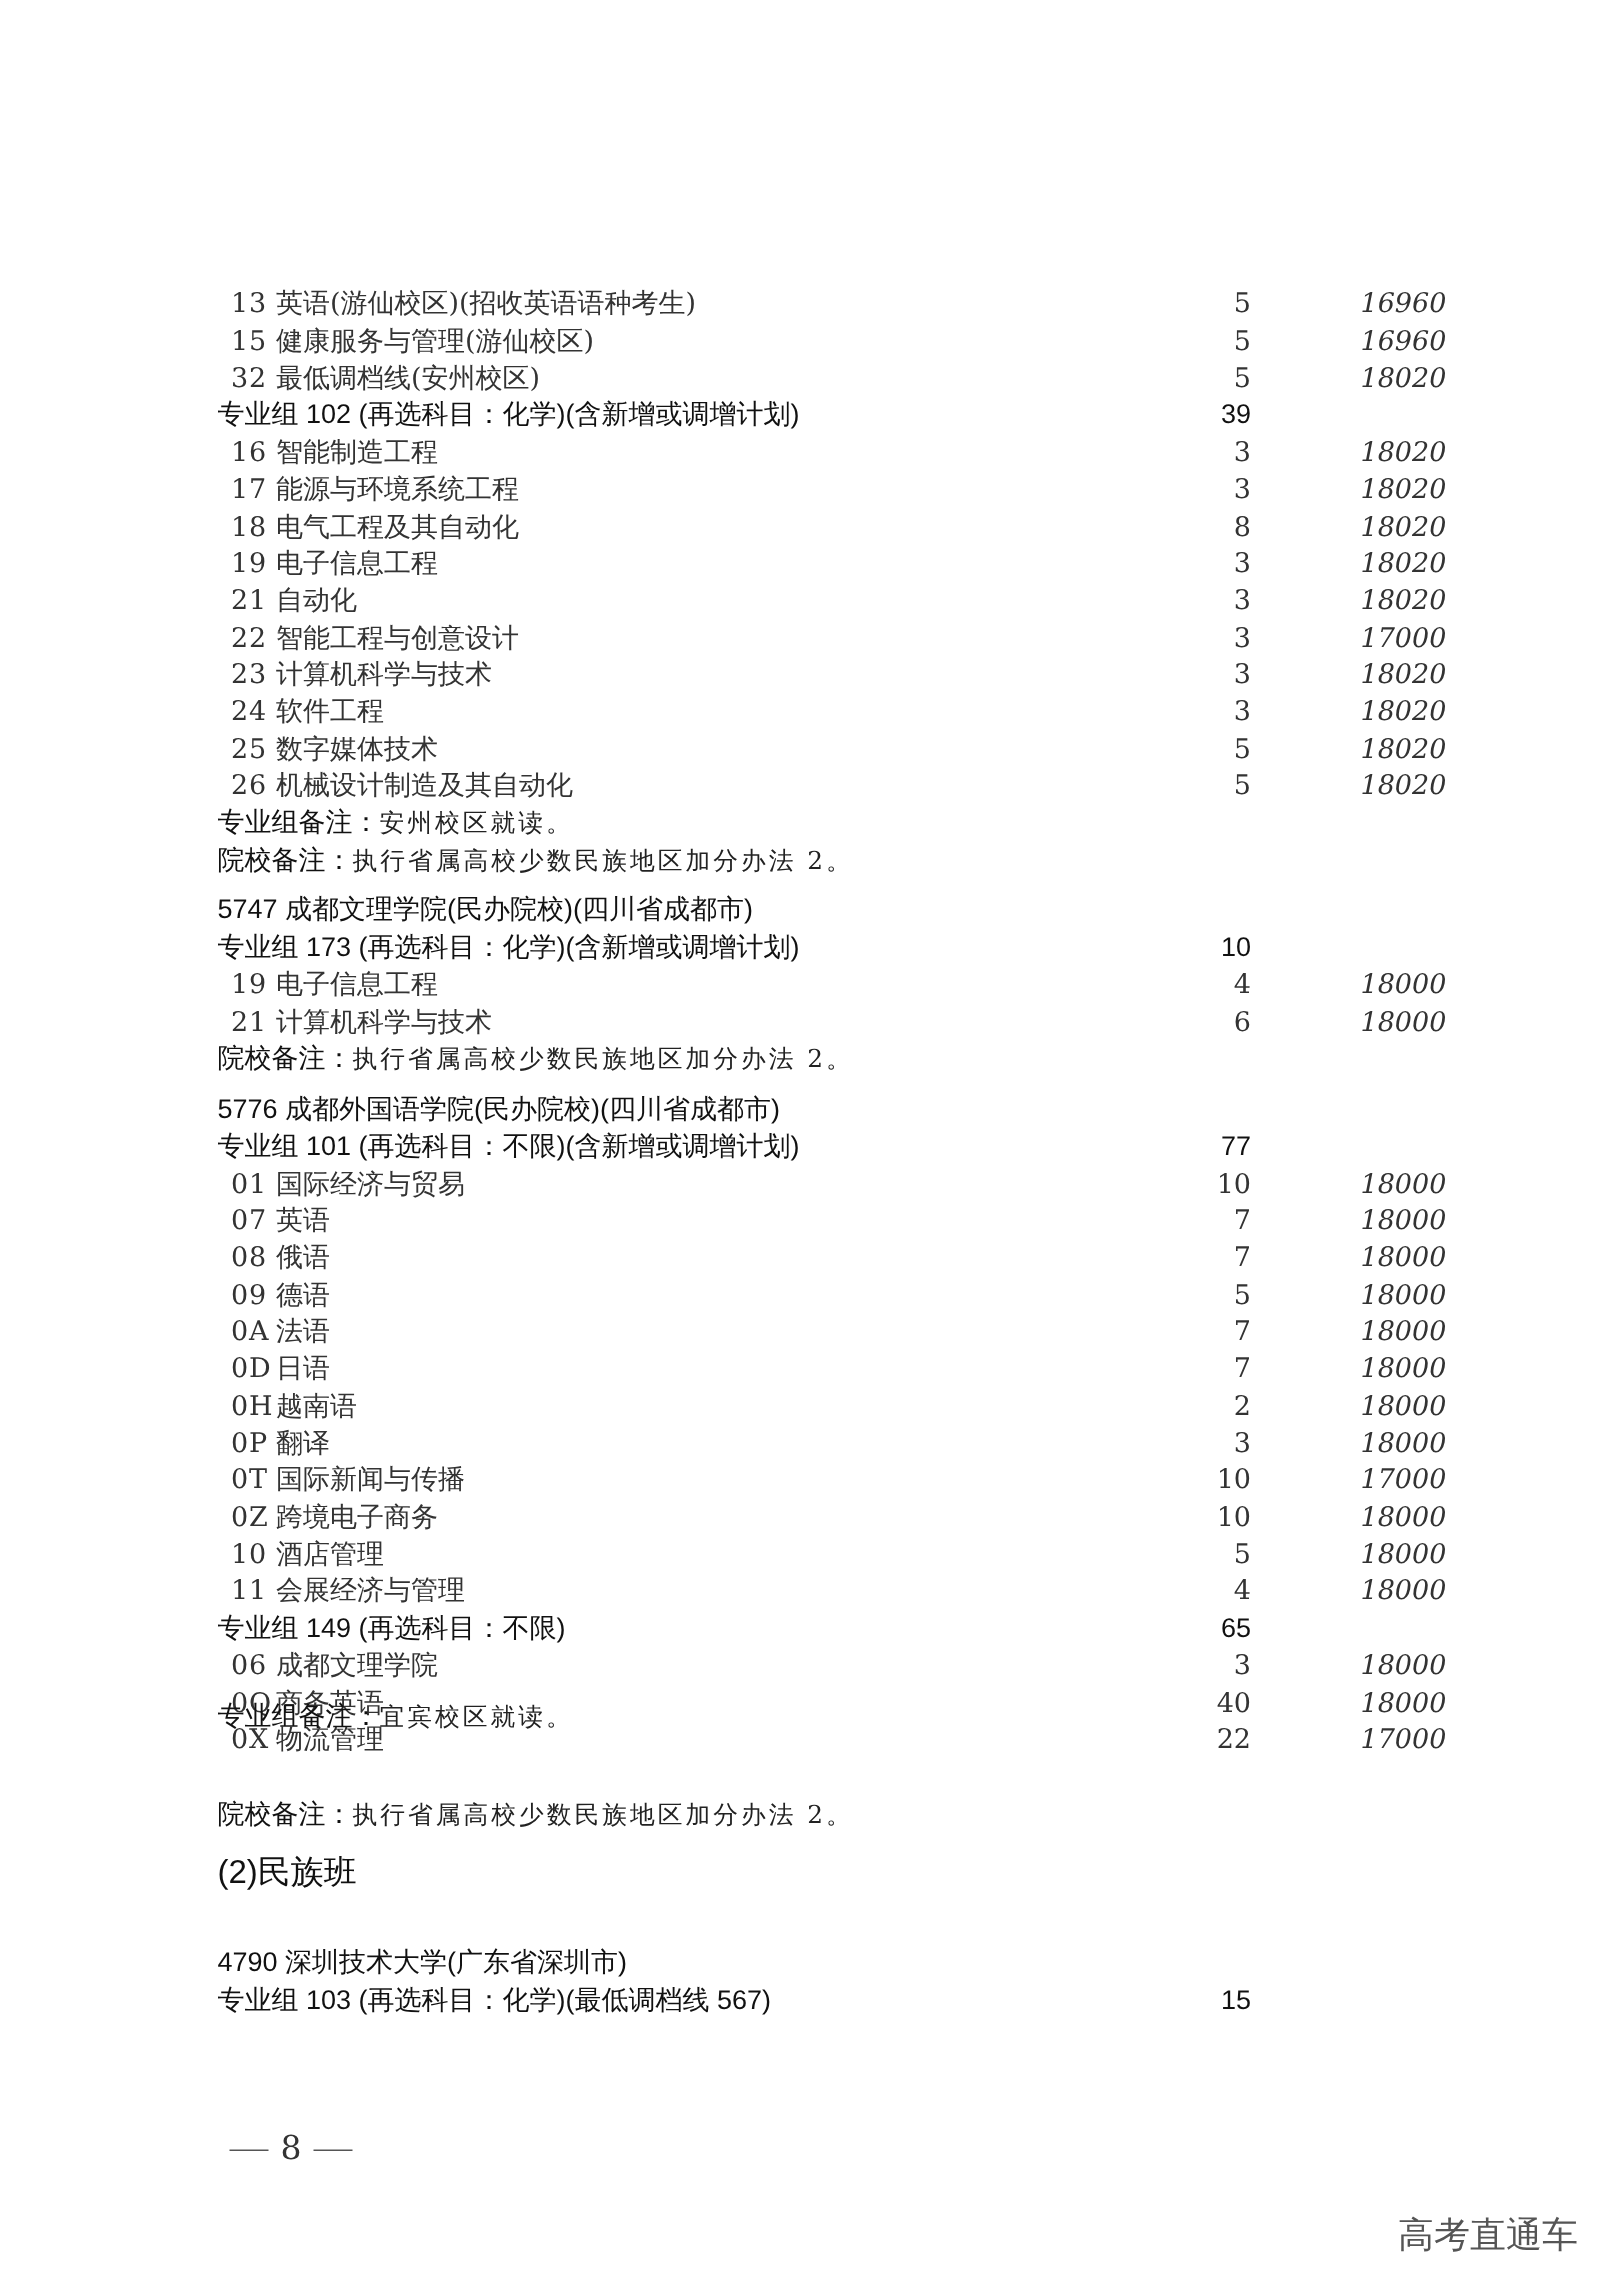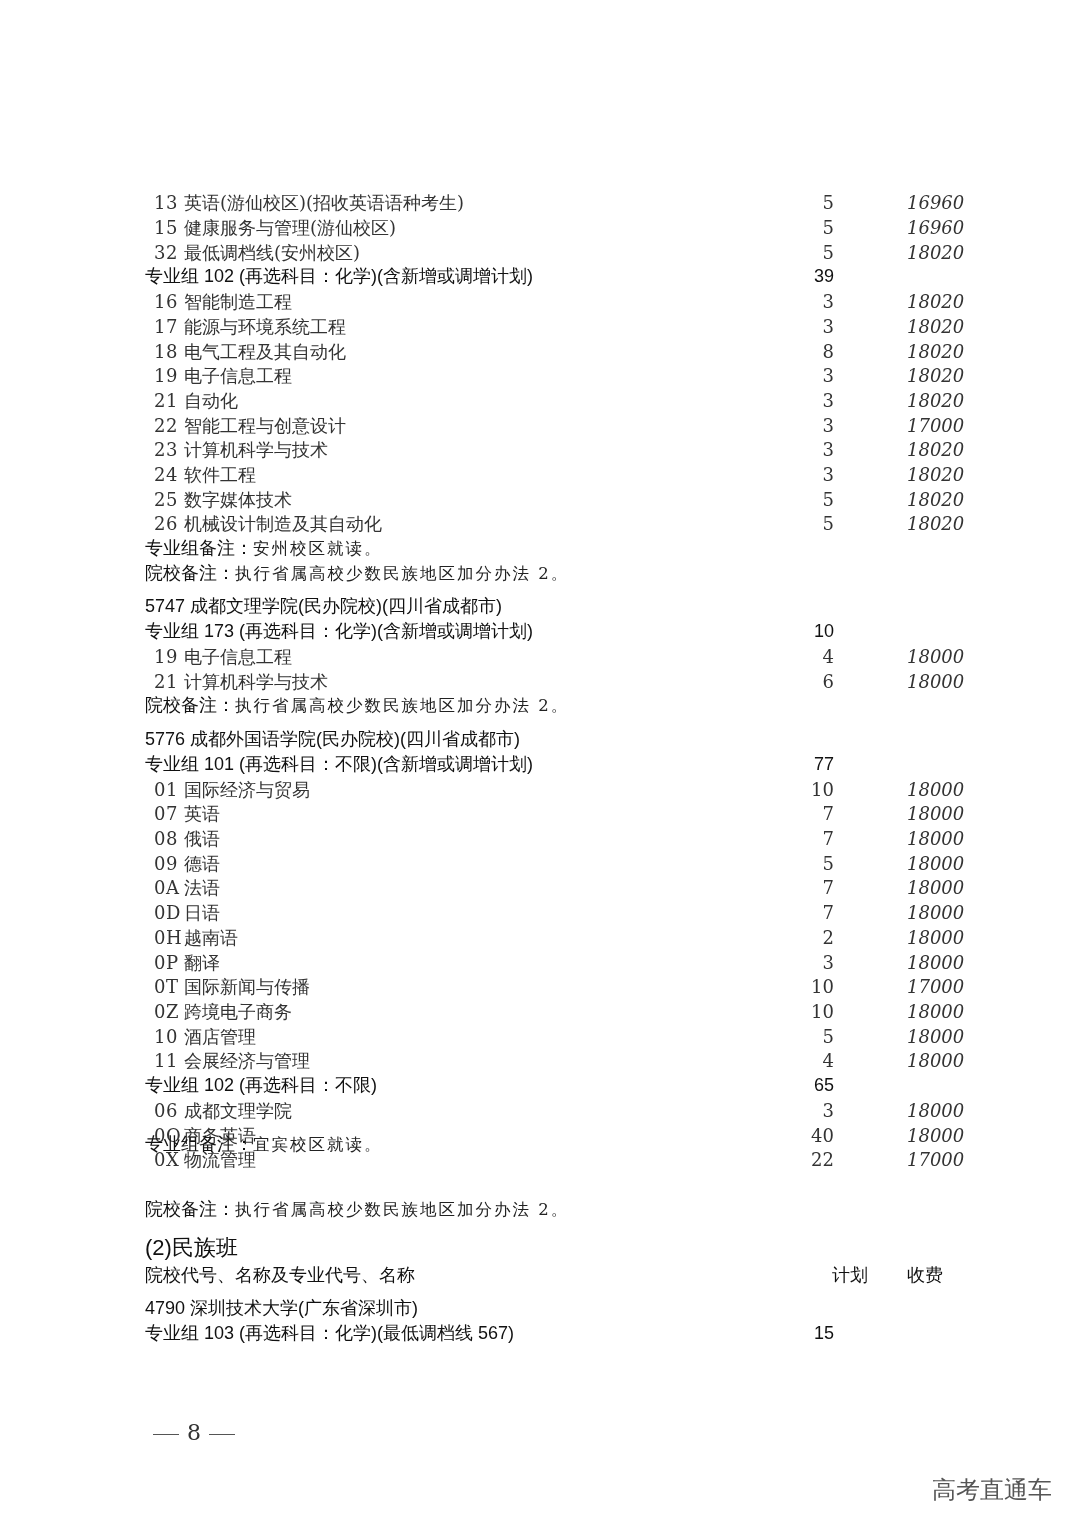--- a/index.html
+++ b/index.html
@@ -218,21 +218,21 @@
     <span class="num fee">18000</span>
   </div>
   <div class="row major" style="top:1048px">
     <span class="code">11</span>
     <span class="name">会展经济与管理</span>
     <span class="num plan">4</span>
     <span class="num fee">18000</span>
   </div>
 
   <div class="row grp" style="top:1073px">
-    <span class="label">专业组 102 (再选科目：不限)</span>
+    <span class="label">专业组 149 (再选科目：不限)</span>
     <span class="plan-b">65</span>
   </div>
   <div class="row major" style="top:1098px">
     <span class="code">06</span>
     <span class="name">成都文理学院</span>
     <span class="num plan">3</span>
     <span class="num fee">18000</span>
   </div>
   <div class="row major" style="top:1123px">
     <span class="code">0Q</span>
@@ -249,25 +249,20 @@
   <div class="row note" style="top:1132px">
     <span class="label"><span>专业组备注：</span><span class="text">宜宾校区就读。</span></span>
   </div>
   <div class="row note" style="top:1197px">
     <span class="label"><span>院校备注：</span><span class="text">执行省属高校少数民族地区加分办法 2。</span></span>
   </div>
 
   <div class="row" style="top:1233px; height:30px; line-height:30px">
     <span class="section-title">(2)民族班</span>
   </div>
-  <div class="row hdr" style="top:1263px">
-    <span class="label">院校代号、名称及专业代号、名称</span>
-    <span class="h-plan">计划</span>
-    <span class="h-fee">收费</span>
-  </div>
   <div class="row school" style="top:1296px">
     <span class="label">4790  深圳技术大学(广东省深圳市)</span>
   </div>
   <div class="row grp" style="top:1321px">
     <span class="label">专业组 103 (再选科目：化学)(最低调档线 567)</span>
     <span class="plan-b">15</span>
   </div>
 
   <div class="pageno">
     <span class="dash"></span><span>8</span><span class="dash"></span>

